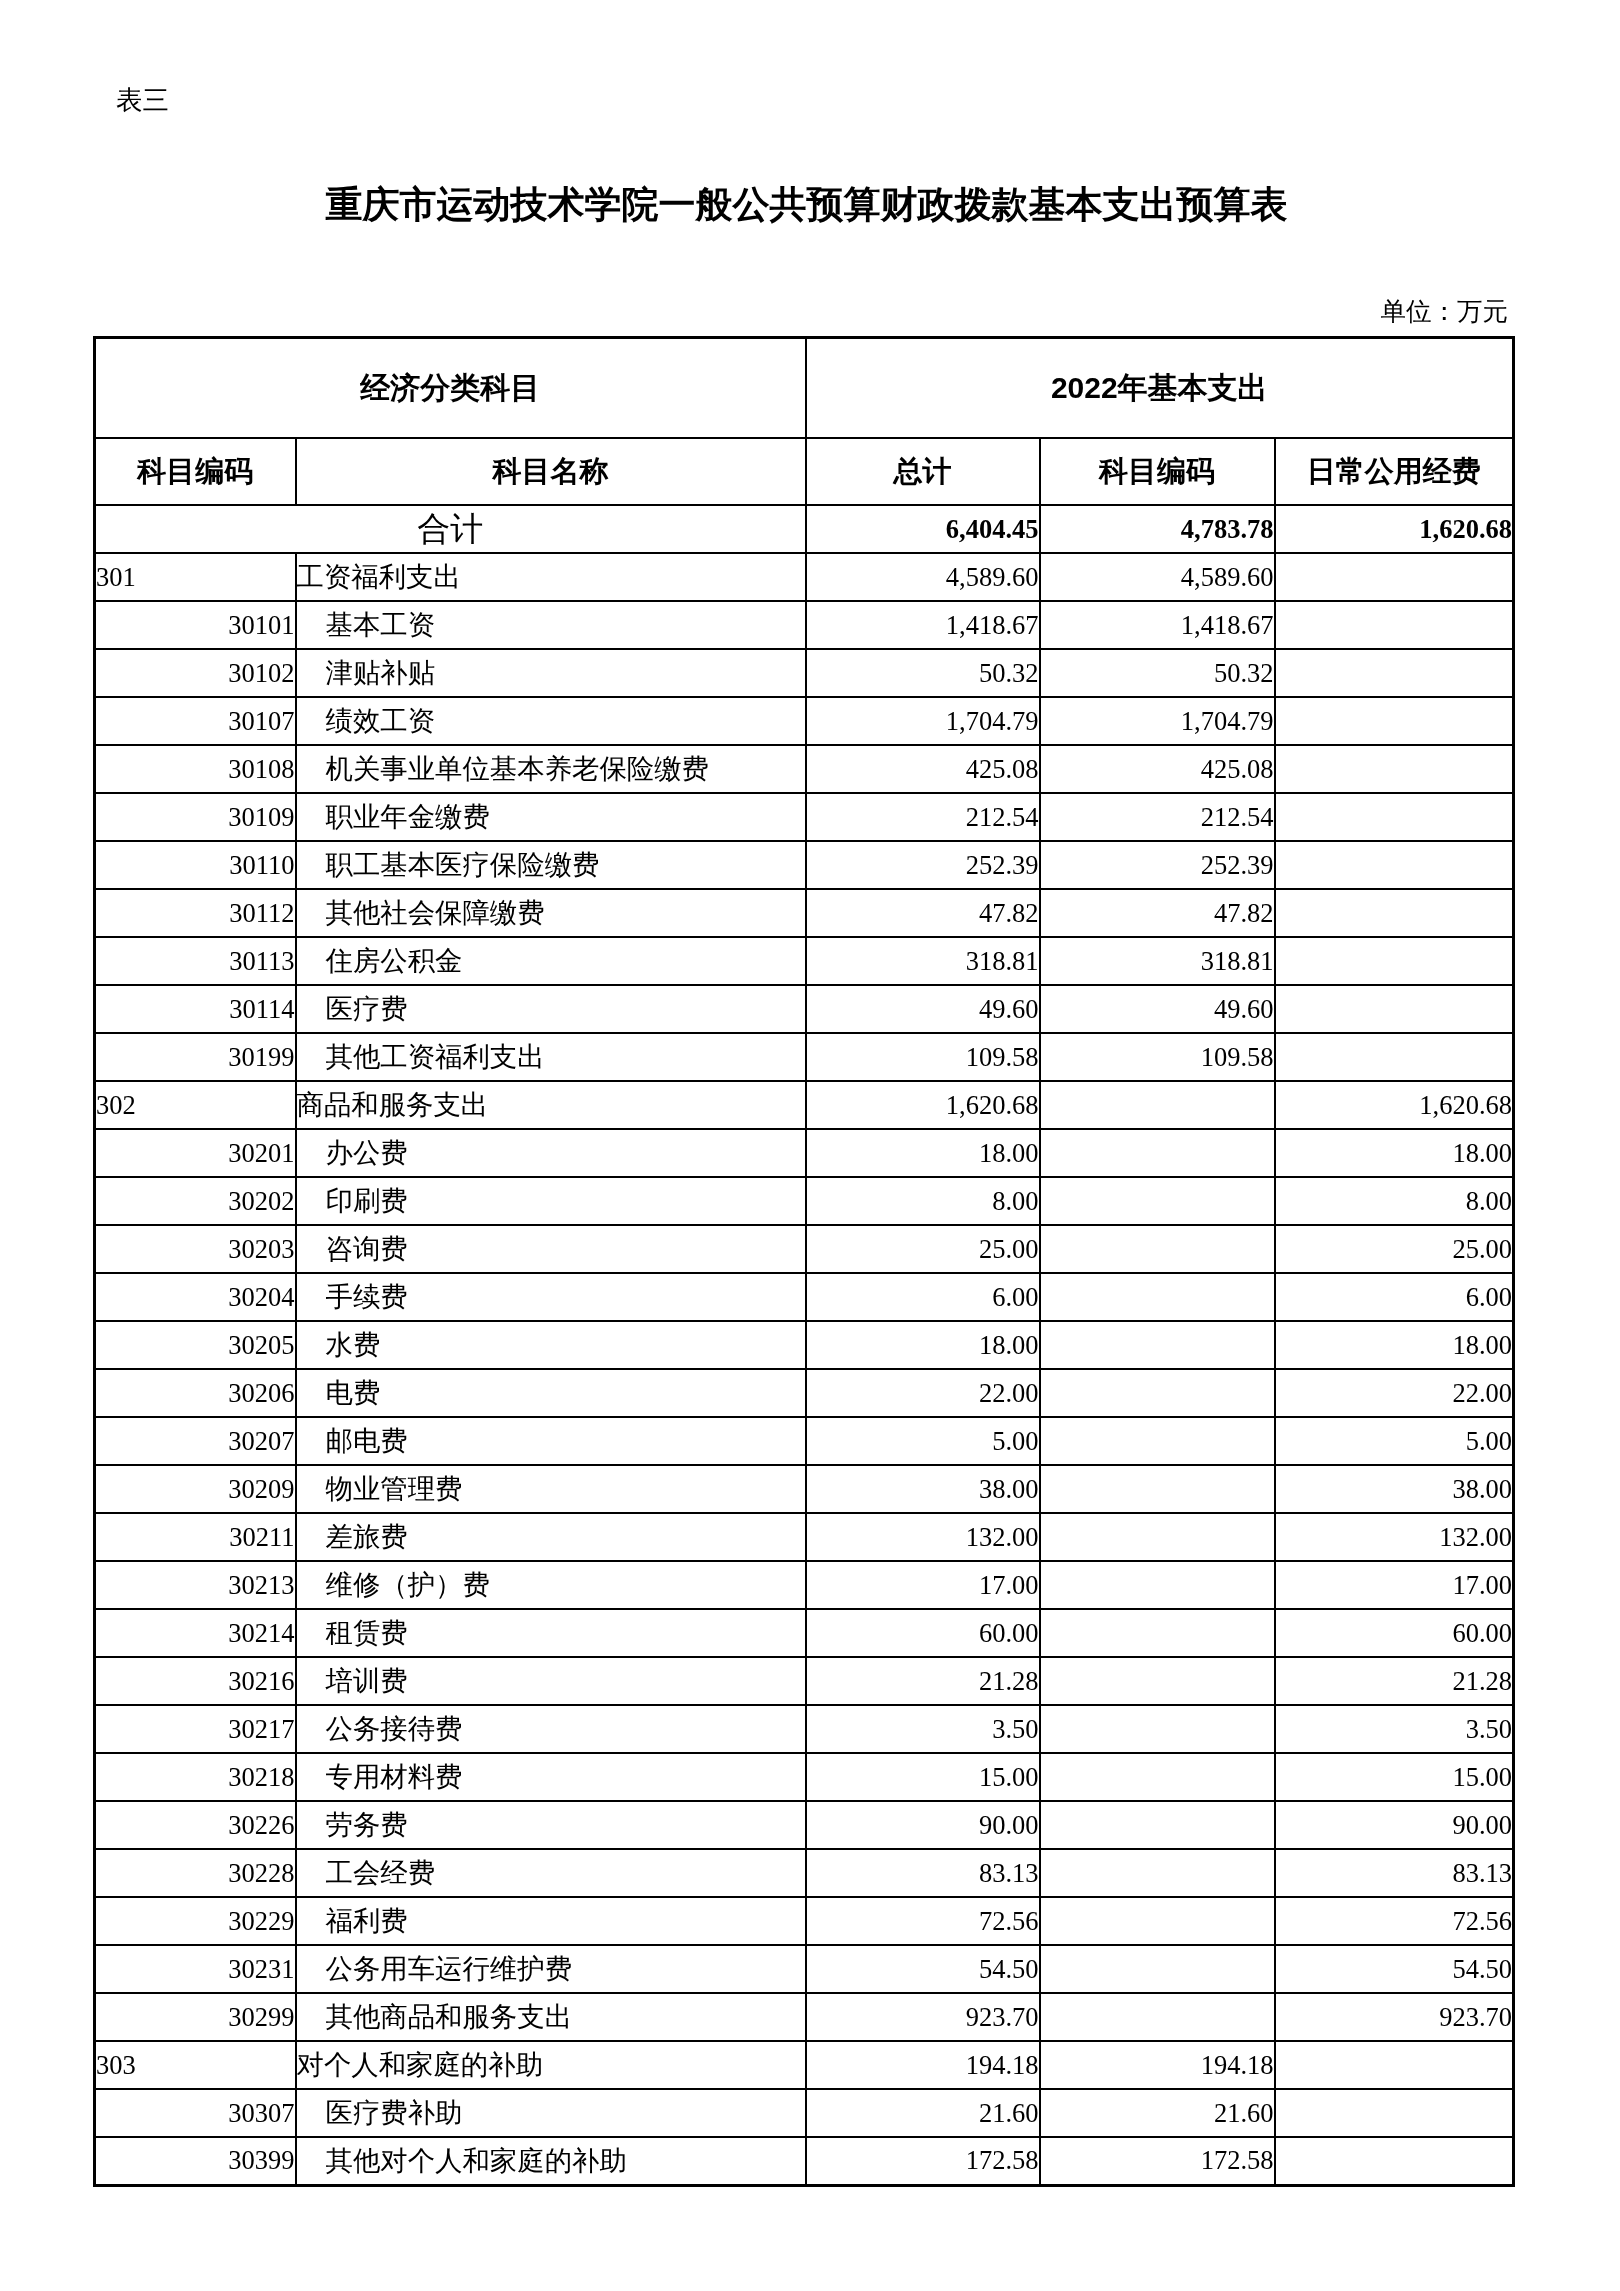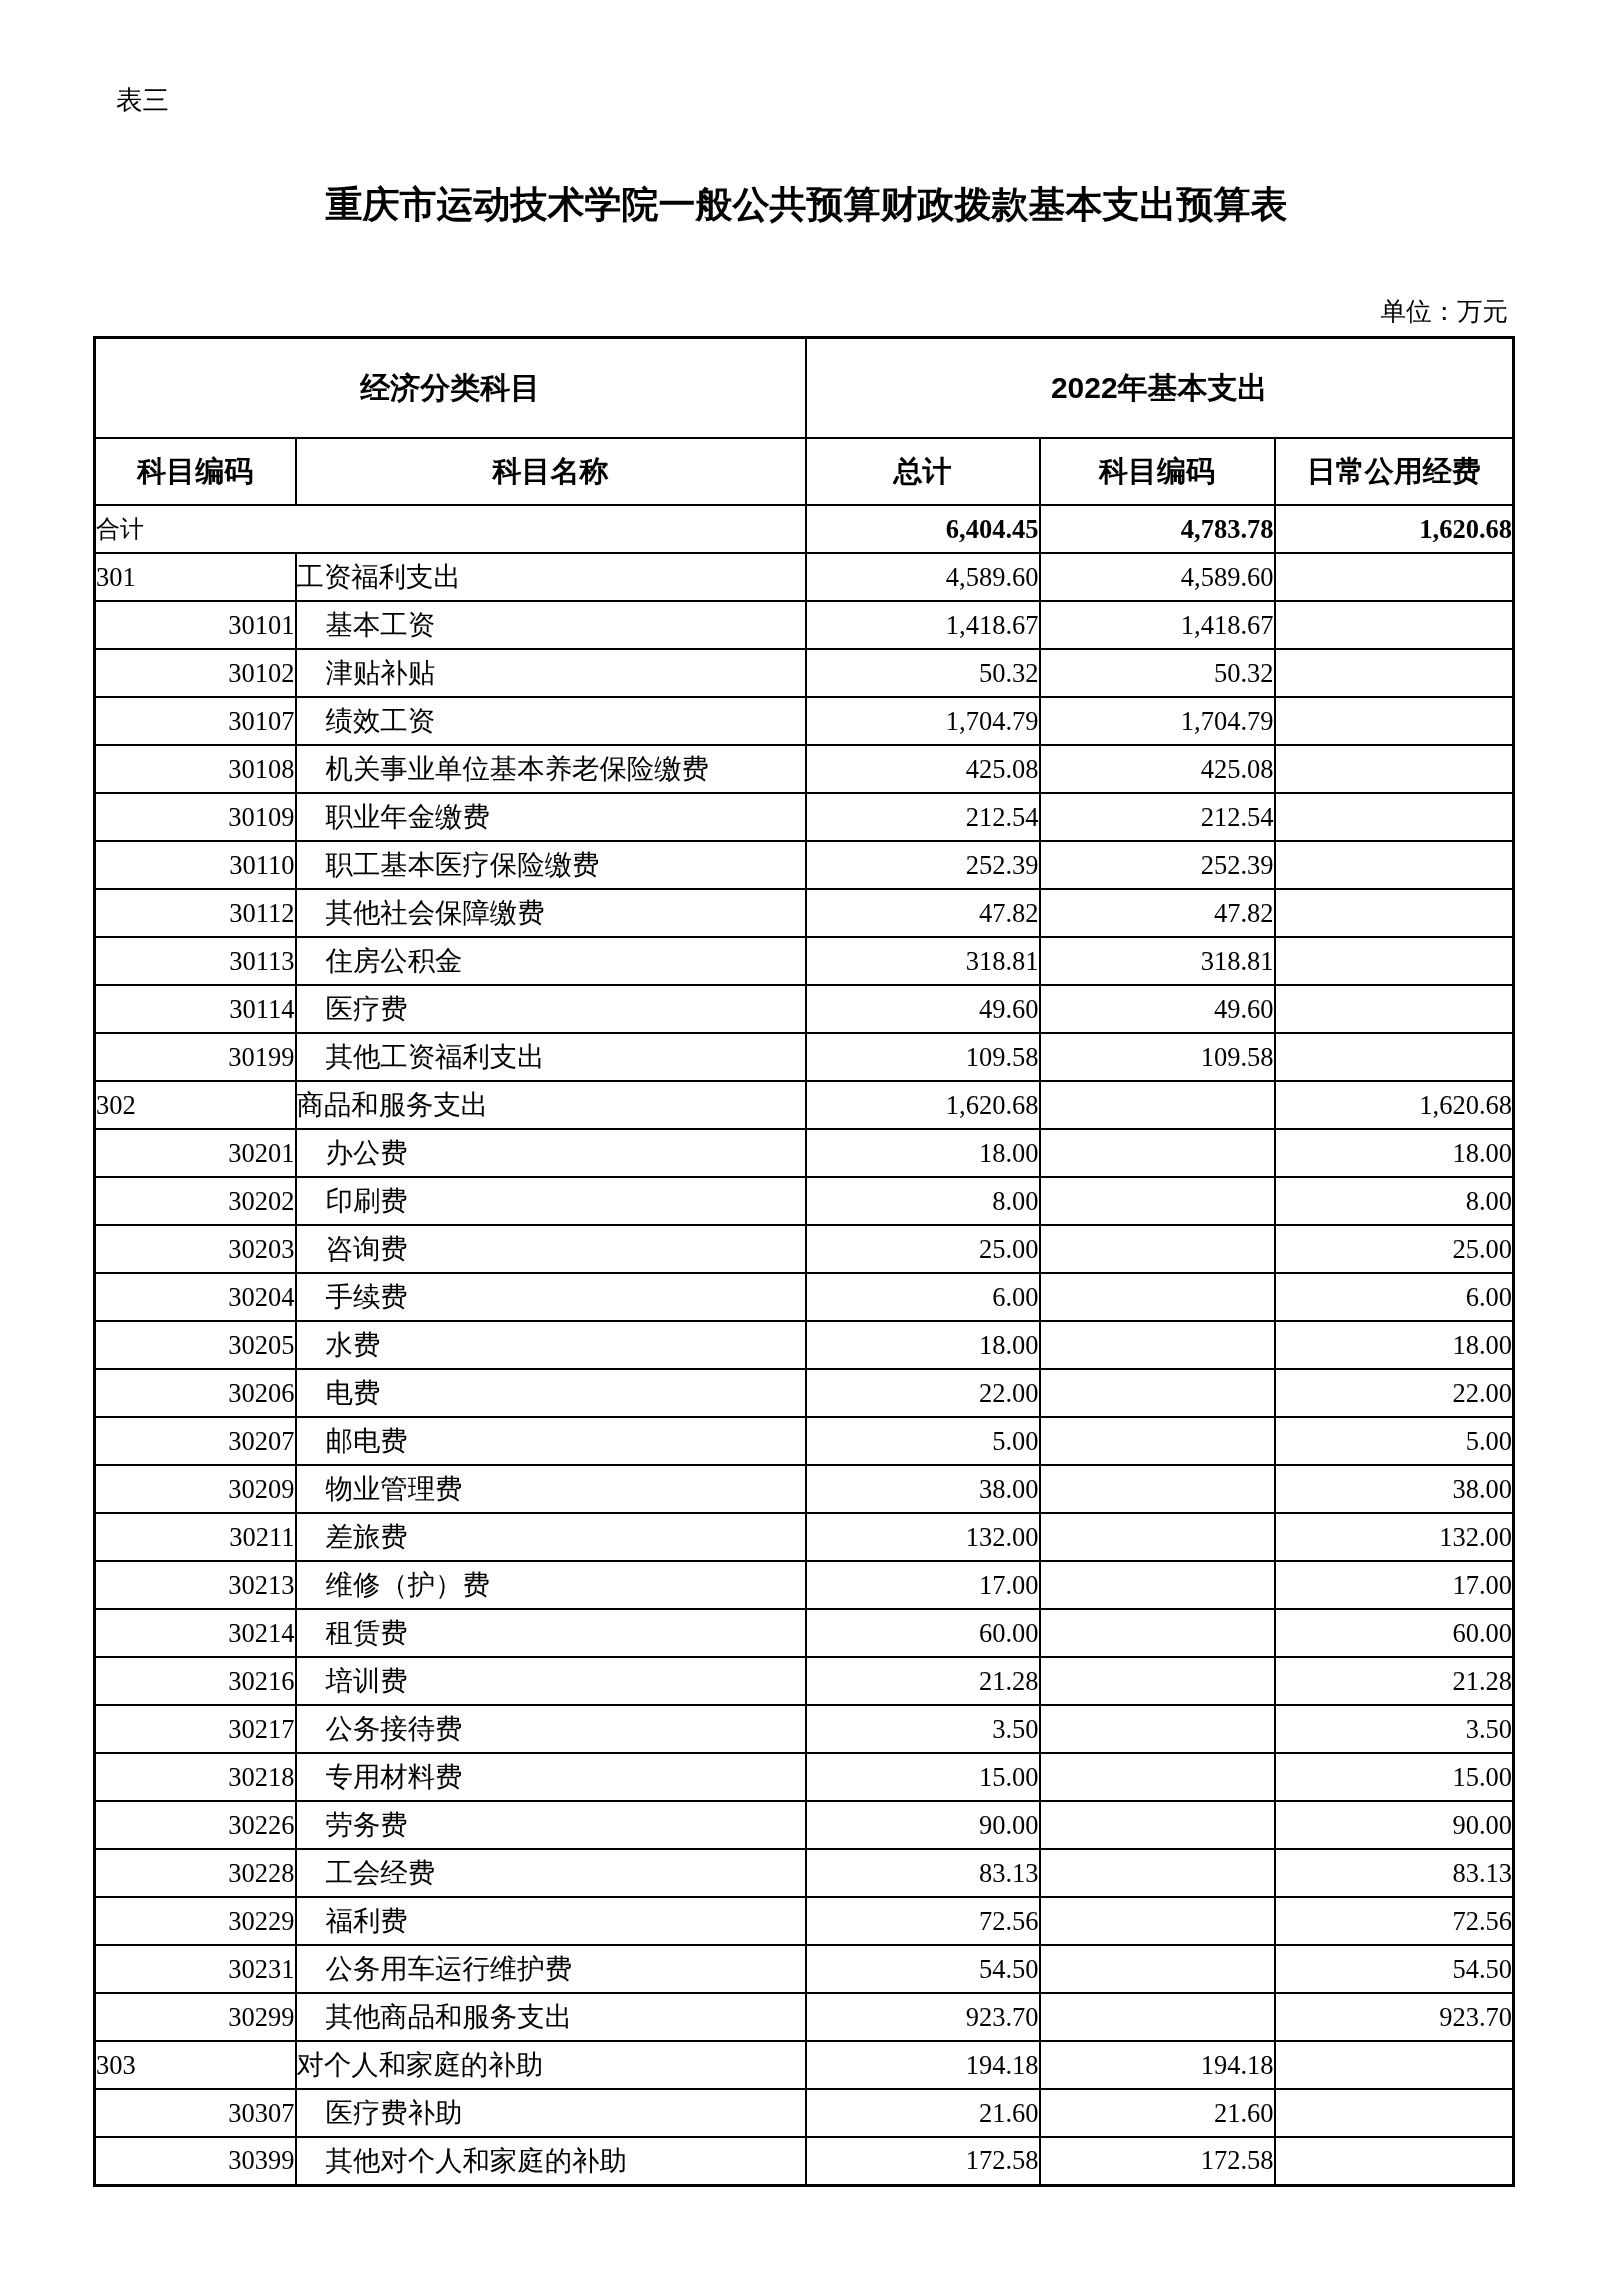--- a/index.html
+++ b/index.html
@@ -82,21 +82,22 @@
     padding-left: 7.8px;
   }
   td.name.lvl2 { padding-left: 29px; }
   td.num {
     font-size: 26.5px;
     text-align: right;
     padding-right: 7.8px;
     font-family: "Liberation Serif", "DejaVu Serif", serif;
   }
   tr.row-total td.total-label {
-    font-size: 24px;
+    font-size: 33px;
+    text-align: center;
   }
   tr.row-total td.num { font-weight: bold; }
 </style>
 </head>
 <body>
 
 <div class="page">
 
   <span class="table-label">表三</span>
 

